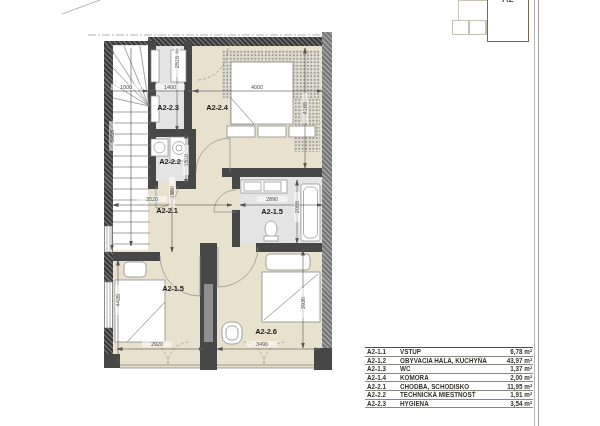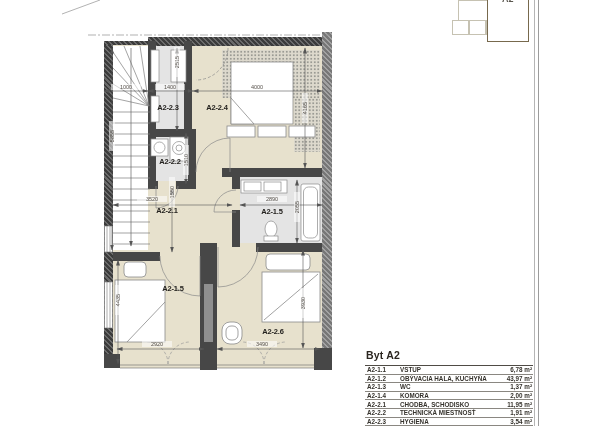--- a/index.html
+++ b/index.html
@@ -222,39 +222,38 @@
   <span class="dim" style="left:142px;top:341px;">2920</span>
   <span class="dim" style="left:247px;top:341px;">3490</span>
   <span class="dim v" style="left:288px;top:300px;">3930</span>
 
   <span class="room-label" style="left:146px;top:103px;">A2-2.3</span>
   <span class="room-label" style="left:195px;top:103px;">A2-2.4</span>
   <span class="room-label" style="left:148px;top:157px;">A2-2.2</span>
   <span class="room-label" style="left:145px;top:206px;">A2-2.1</span>
   <span class="room-label" style="left:250px;top:207px;">A2-1.5</span>
   <span class="room-label" style="left:151px;top:284px;">A2-1.5</span>
-  <span class="room-label" style="left:251px;top:327px;">A2-2.6</span>
+  <span class="room-label" style="left:244px;top:327px;">A2-2.6</span>
 </div>
 
 <div class="abs" style="left:445px;top:0;width:100px;height:55px;">
   <div class="kp-box" style="left:13px;top:0;width:44px;height:20px;"></div>
   <div class="kp-box" style="left:7px;top:20px;width:15px;height:13px;"></div>
   <div class="kp-box" style="left:24px;top:20px;width:15px;height:13px;"></div>
   <div class="kp-box" style="left:41px;top:20px;width:15px;height:13px;"></div>
   <div class="kp-box" style="left:58px;top:20px;width:15px;height:13px;"></div>
   <div class="kp-unit" style="left:42px;top:-4px;width:40px;height:44px;">
     <span class="kp-label" style="left:14px;top:-3px;">A2</span>
   </div>
 </div>
 
 <div class="sep" style="left:534px;background:#b5b5b5;"></div>
 <div class="sep" style="left:538px;background:#9c9c9c;"></div>
 
 <div class="legend">
-  <div class="legend-title">Byt A2</div>
   <div class="legend-rows">
 
       <div class="lrow">
         <span class="c">A2-1.1</span>
         <span class="n">VSTUP</span>
         <span class="a">6,78 m²</span>
       </div>
 
       <div class="lrow">
         <span class="c">A2-1.2</span>

